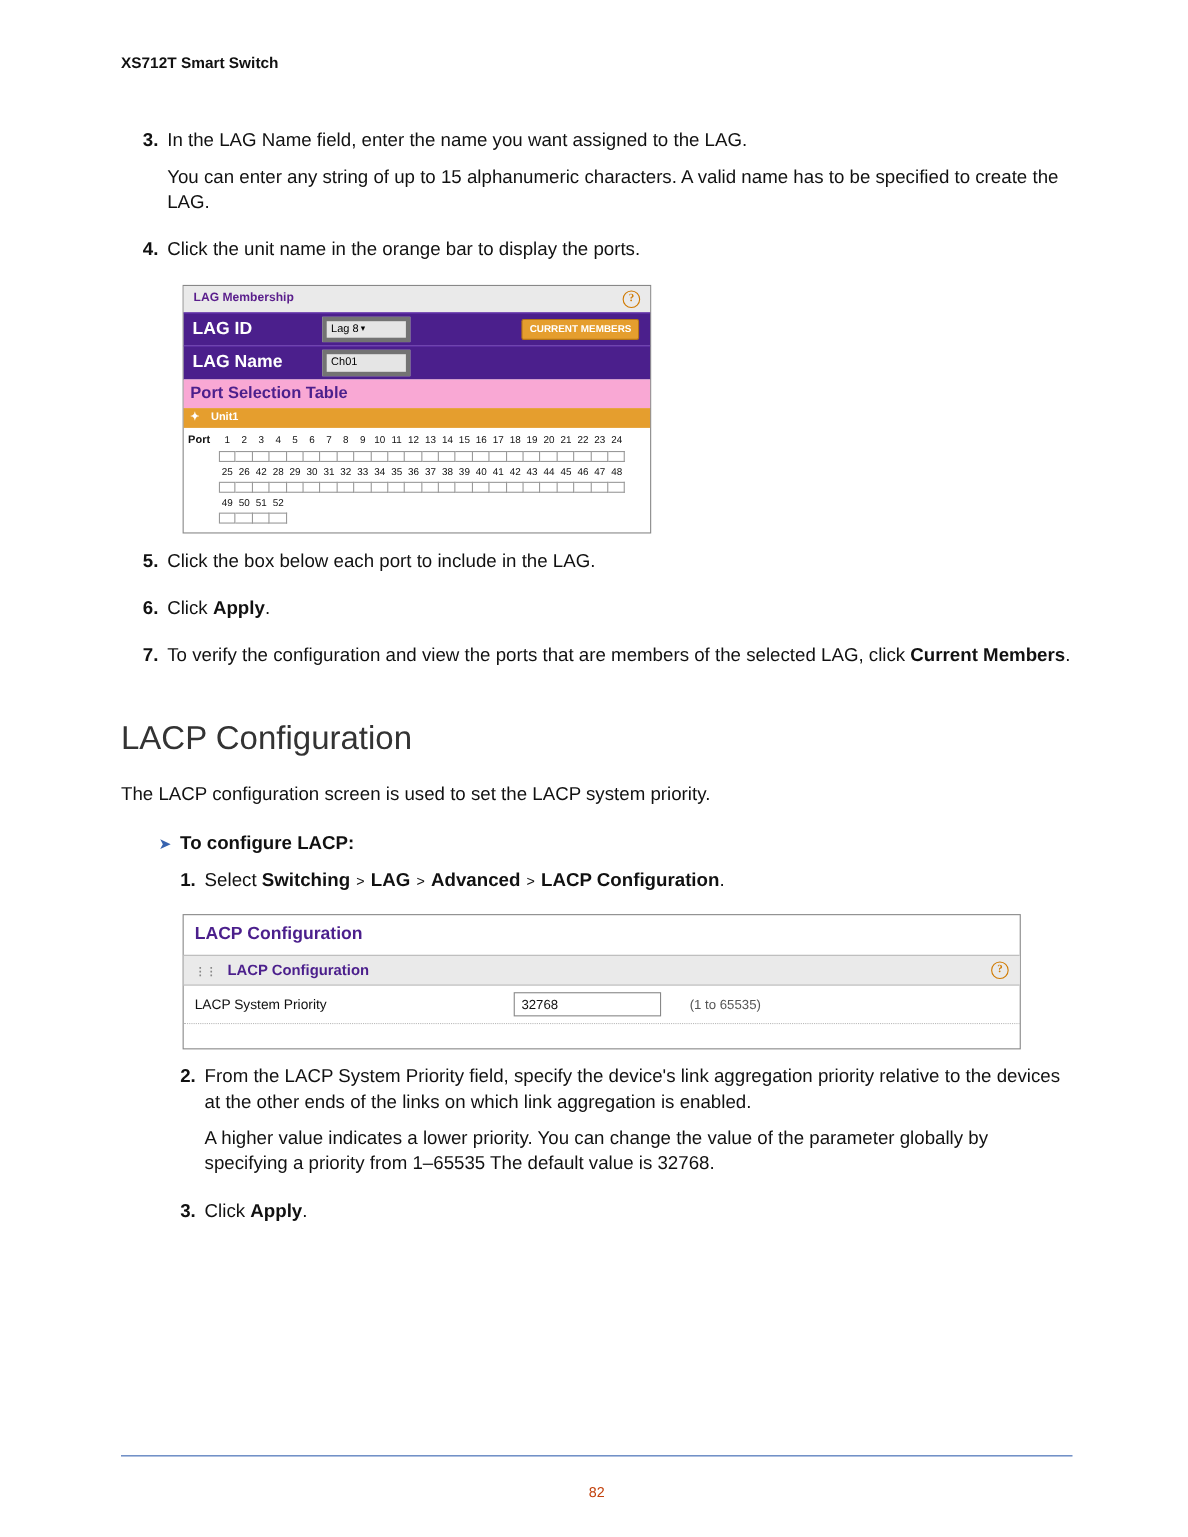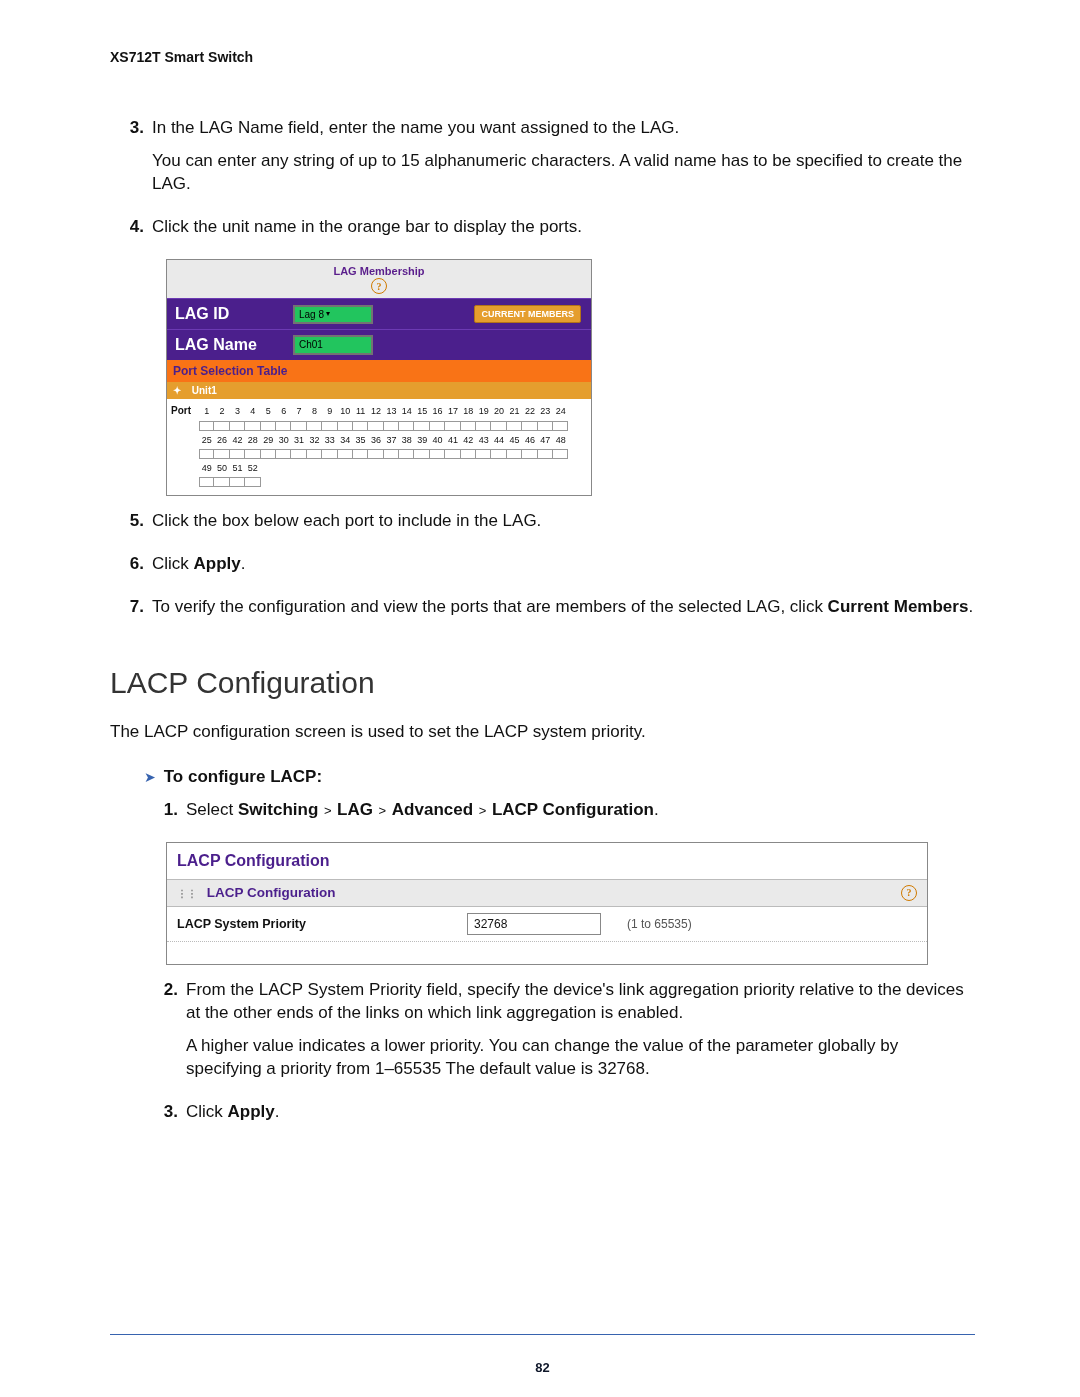--- a/index.html
+++ b/index.html
@@ -31,46 +31,46 @@
   font-weight:300;
   font-size:30px;
   color:#333;
   margin:34px 0 18px 0;
 }
 .proc-head{display:flex;align-items:center;gap:8px;margin:22px 0 10px 34px}
 .proc-arrow{color:#3763af;font-size:14px}
 .panel-nav{font-weight:bold}
 .panel-nav .gt{font-weight:normal;font-size:13px;padding:0 2px}
 .dotted{border-bottom:1px solid #3763af;margin:200px 0 24px 0}
-.pagenum{text-align:center;color:#0f172a;font-weight:bold;font-size:13px}
+.pagenum{text-align:center;color:#c2410c;font-weight:normal;font-size:13px}
 
 
 .sshot1{
   width:424px;border:1px solid #888;background:#fff;
   font-family:Arial,sans-serif;font-size:11px;margin:8px 0 14px 56px;
 }
 .sshot1 .titlebar{
   display:flex;align-items:center;justify-content:space-between;
-  background:#eaeaea;padding:4px 9px;font-weight:bold;color:#5a1e8c;flex-direction:column;
+  background:#eaeaea;padding:4px 9px;font-weight:bold;color:#5a1e8c;
 }
 .help-icon{
   width:14px;height:14px;border:1px solid #d07a00;border-radius:50%;
   display:inline-flex;align-items:center;justify-content:center;
   font-size:10px;color:#d07a00;font-weight:bold;font-family:serif;
 }
 .formrow{display:flex;align-items:center;background:#4b1f8c;color:#fff;border-top:1px solid #6c3ab3}
 .formrow .lbl{flex:0 0 110px;padding:4px 8px;font-weight:bold;font-size:16px}
 .formrow .inp{flex:0 0 80px}
-.formrow .inp .box{background:#22c55e;color:#000;border:2px solid #737373;padding:1px 4px;font-size:10px;display:flex;align-items:center;gap:2px}
+.formrow .inp .box{background:#e5e5e5;color:#000;border:4px solid #737373;padding:1px 4px;font-size:10px;display:flex;align-items:center;gap:2px}
 .formrow .fill{flex:1}
 .btn-cm{
   background:#e59e2e;color:#fff;border:1px solid #b37317;
   border-radius:2px;font-size:9px;padding:2px 6px;margin:2px 10px;font-weight:bold;
 }
-.pst-title{font-weight:bold;color:#4b1f8c;padding:3px 6px;background:#f97316;font-size:12px}
+.pst-title{font-weight:bold;color:#4b1f8c;padding:3px 6px;background:#f9a8d4;font-size:15px}
 .unitrow{background:#e59e2e;color:#fff;padding:2px 6px;font-size:10px;font-weight:bold}
 .unitrow .star{display:inline-block;width:16px}
 .porttable{padding:2px 4px 8px 4px}
 .prow{display:flex;align-items:center;margin-top:3px}
 .prow .lab{flex:0 0 28px;font-size:10px;font-weight:bold;text-align:left}
 .prow .nums{display:flex;gap:0}
 .pcell{width:15.4px;text-align:center;font-size:9px}
 .prow .boxes{display:flex;gap:0}
 .pbox{width:15.4px;height:10px;border:1px solid #999;border-left:none;box-sizing:border-box}
 .pbox:first-child{border-left:1px solid #999}
@@ -84,21 +84,21 @@
 .sshot2 .title{color:#4b1f8c;font-weight:bold;padding:7px 10px;font-size:16px}
 .sshot2 .subrow{
   display:flex;align-items:center;justify-content:space-between;
   background:#eaeaea;padding:4px 10px;border-top:1px solid #bbb;border-bottom:1px solid #bbb;
   color:#4b1f8c;font-weight:bold;font-size:13.5px;
 }
 .sshot2 .drag{color:#888;font-size:10px;margin-right:6px}
 .sshot2 .row{
   display:flex;align-items:center;padding:6px 10px;border-bottom:1px dotted #bbb;
 }
-.sshot2 .row .l{flex:0 0 290px;font-weight:bold;font-size:12.5px}
+.sshot2 .row .l{flex:0 0 290px;font-weight:normal;font-size:12.5px}
 .sshot2 .row .m{flex:0 0 150px}
 .sshot2 .row .m .fld{border:1px solid #888;padding:2px 6px;font-size:12px;background:#fff;display:inline-block;width:120px}
 .sshot2 .row .r{color:#555;font-size:12px;padding-left:10px}
 .sshot2 .pad{height:22px}
 </style>
 </head>
 <body>
 
 <div class="page">
 

